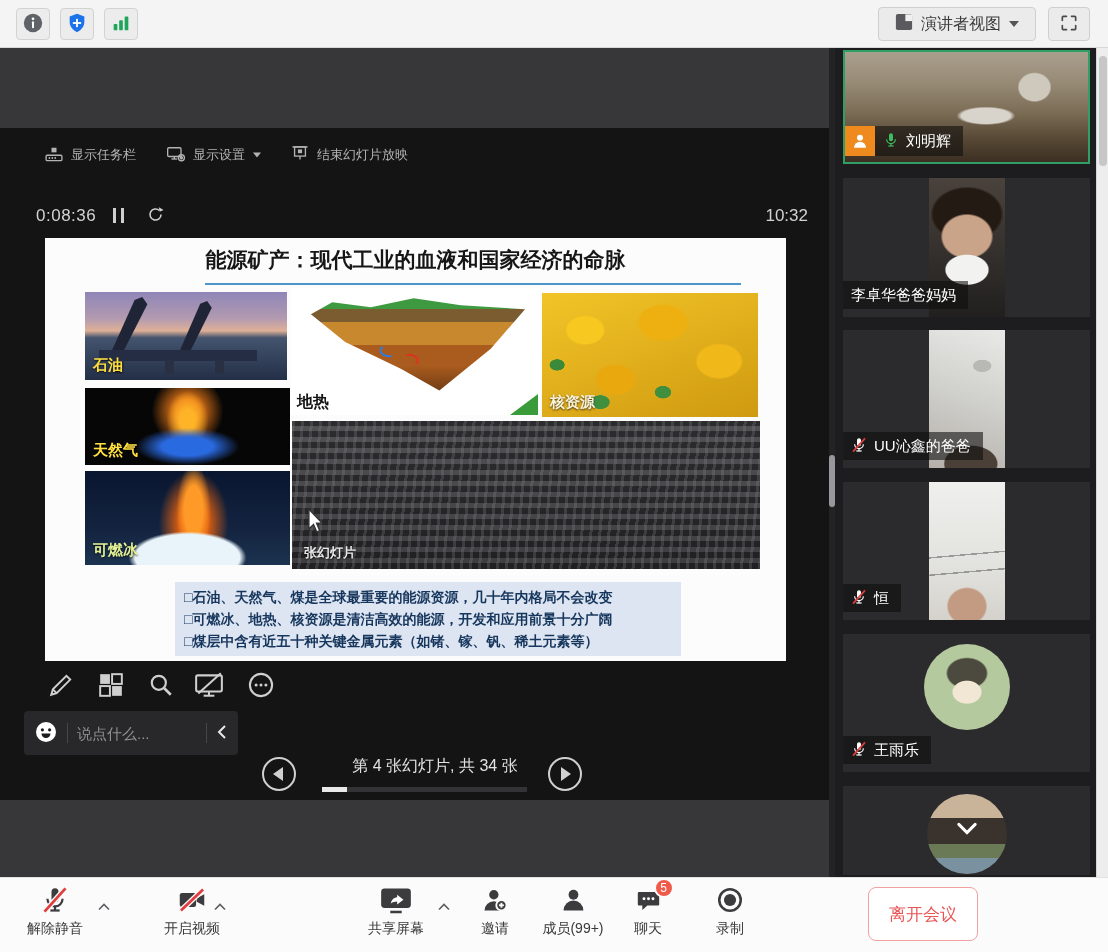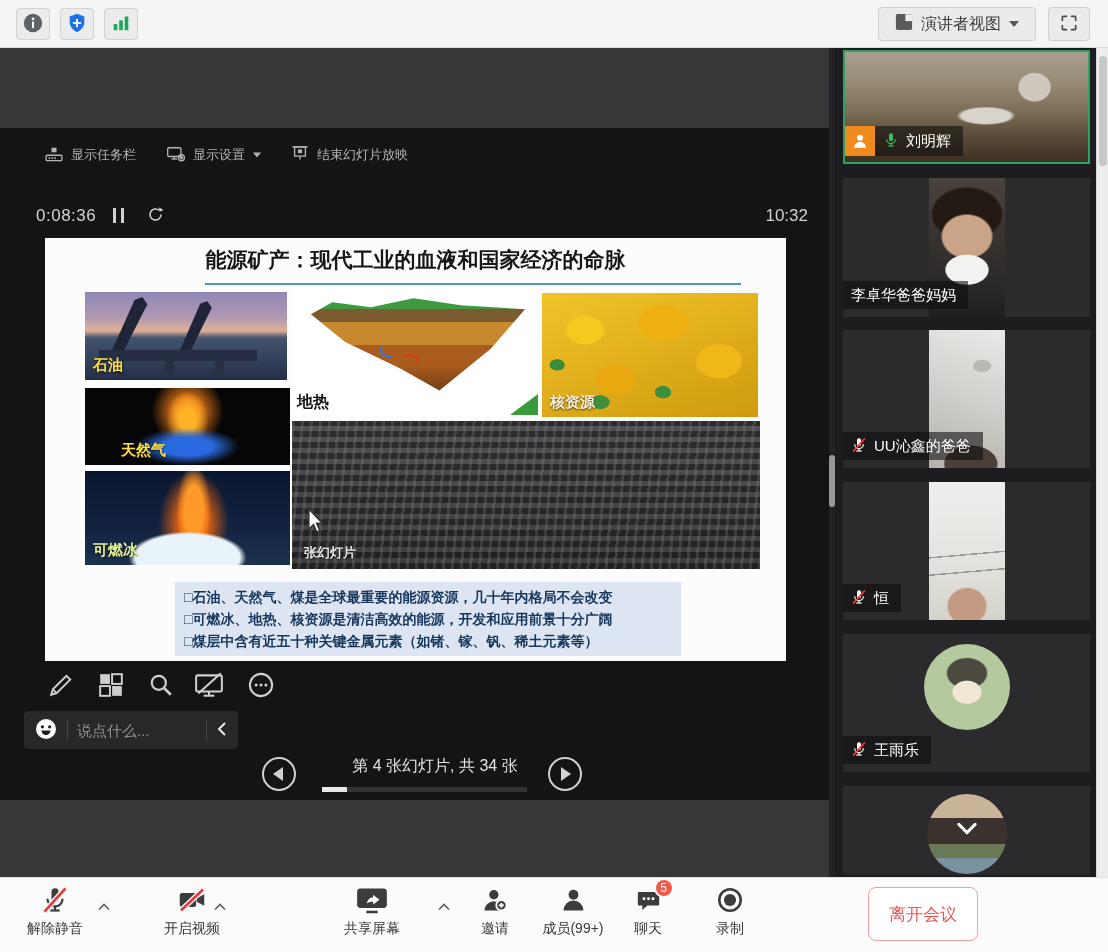--- a/index.html
+++ b/index.html
@@ -68,21 +68,21 @@
       radial-gradient(12px 9px at 7% 58%,#3a8a3a 0 60%,transparent 65%),
       linear-gradient(160deg,#f2c428,#cf9a10); }
   .lbl-nuc { color:#f8f2dc; }
 
   .img-gas { left:40px; top:150px; width:205px; height:77px;
     background:
       radial-gradient(72px 26px at 50% 76%,#2a6ae0 35%,rgba(42,106,224,0) 72%),
       radial-gradient(30px 42px at 50% 42%,#ffb428 25%,rgba(255,140,30,0) 70%),
       radial-gradient(58px 58px at 50% 30%,#e87818 20%,rgba(0,0,0,0) 62%),
       #060606; }
-  .lbl-gas { color:#ffe040;margin-left:28px; }
+  .lbl-gas { color:#ffe040; }
 
   .img-ice { left:40px; top:233px; width:205px; height:94px;
     background:
       radial-gradient(95px 42px at 50% 92%,#e9f4fa 55%,rgba(233,244,250,0) 62%),
       radial-gradient(24px 64px at 53% 42%,#ff9a28 38%,rgba(255,120,20,0) 72%),
       radial-gradient(56px 84px at 53% 55%,#e06010 25%,rgba(0,0,0,0) 62%),
       linear-gradient(180deg,#0a1630,#13233f 60%,#1c3350); }
   .lbl-ice { color:#e4f296; }
 
   .img-coal { left:247px; top:183px; width:468px; height:148px;
@@ -95,21 +95,21 @@
   .bullets { position:absolute; left:130px; top:344px; width:506px; height:74px; background:#dce5f1; padding:4px 9px; }
   .bullets p { font-size:14px; line-height:22px; font-weight:bold; color:#17365d; white-space:nowrap; }
 
   .cursor { position:absolute; left:262px; top:270px; }
 
   
   .an-btn { position:absolute; top:667px; width:38px; height:38px; display:flex; align-items:center; justify-content:center; color:#cfcfcf; }
   .an-1{left:42px;} .an-2{left:92px;} .an-3{left:142px;} .an-4{left:190px;} .an-5{left:242px;}
 
   
-  .chat-pill { position:absolute; left:24px; top:711px; width:214px; height:38px; background:#28282b; border-radius:4px; display:flex; align-items:center; padding:0 10px; gap:9px; }
+  .chat-pill { position:absolute; left:24px; top:711px; width:214px; height:44px; background:#28282b; border-radius:4px; display:flex; align-items:center; padding:0 10px; gap:9px; }
   .vdiv { width:1px; height:20px; background:#47474a; }
   .chat-input { flex:1; min-width:0; background:transparent; border:none; outline:none; color:#909093; font-size:15px; }
   .chat-input::placeholder { color:#909093; opacity:1; }
 
   
   .nav-circle { position:absolute; top:757px; width:34px; height:34px; border:2px solid #d0d0d0; border-radius:50%; display:flex; align-items:center; justify-content:center; background:transparent; }
   .nav-prev { left:262px; } .nav-next { left:548px; }
   .tri-left { width:0; height:0; border-top:7px solid transparent; border-bottom:7px solid transparent; border-right:10px solid #d0d0d0; margin-right:2px; }
   .tri-right { width:0; height:0; border-top:7px solid transparent; border-bottom:7px solid transparent; border-left:10px solid #d0d0d0; margin-left:2px; }
   .nav-label { position:absolute; left:320px; top:756px; width:230px; text-align:center; font-size:16px; color:#e2e2e2; }
@@ -161,21 +161,21 @@
 
   .tagrow { position:absolute; left:0; bottom:6px; display:flex; align-items:center; }
   .av-sq { width:30px; height:30px; background:#ef8a1f; display:flex; align-items:center; justify-content:center; }
   .tag { display:flex; align-items:center; gap:7px; height:30px; background:rgba(12,12,12,.58); padding:0 12px 0 8px; color:#fff; font-size:15px; white-space:nowrap; }
   .tag28 { position:absolute; left:0; bottom:8px; height:28px; }
 
   
   .bottombar { position:absolute; left:0; top:877px; width:1108px; height:75px; background:#fbfbfc; border-top:1px solid #e2e2e2; z-index:20; }
   .ctrl { position:absolute; top:7px; transform:translateX(-50%); display:flex; flex-direction:column; align-items:center; gap:5px; color:#3c3c3f; }
   .ctrl .lab { font-size:14px; color:#3a3a3a; white-space:nowrap; }
-  .c-mute{left:55px;} .c-video{left:184px;margin-left:8px;} .c-share{left:372px;} .c-invite{left:495px;} .c-members{left:573px;} .c-chat{left:648px;} .c-record{left:730px;}
+  .c-mute{left:55px;} .c-video{left:184px;margin-left:8px;} .c-share{left:396px;} .c-invite{left:495px;} .c-members{left:573px;} .c-chat{left:648px;} .c-record{left:730px;}
   .caret-btn { position:absolute; top:22px; width:16px; height:14px; display:flex; align-items:center; justify-content:center; }
   .k1{left:96px;} .k2{left:212px;} .k3{left:436px;}
   .icon-wrap { position:relative; height:30px; display:flex; align-items:center; }
   .badge { position:absolute; right:-12px; top:-7px; min-width:20px; height:20px; border-radius:10px; background:#f05a4a; border:2px solid #fbfbfc; color:#fff; font-size:12px; display:flex; align-items:center; justify-content:center; padding:0 4px; }
   .leave-btn { position:absolute; left:868px; top:9px; width:110px; height:54px; background:#fff; border:1px solid #f2a0a0; border-radius:8px; color:#e85656; font-size:17px; }
 </style>
 </head>
 <body>
 
 <div id="app">

